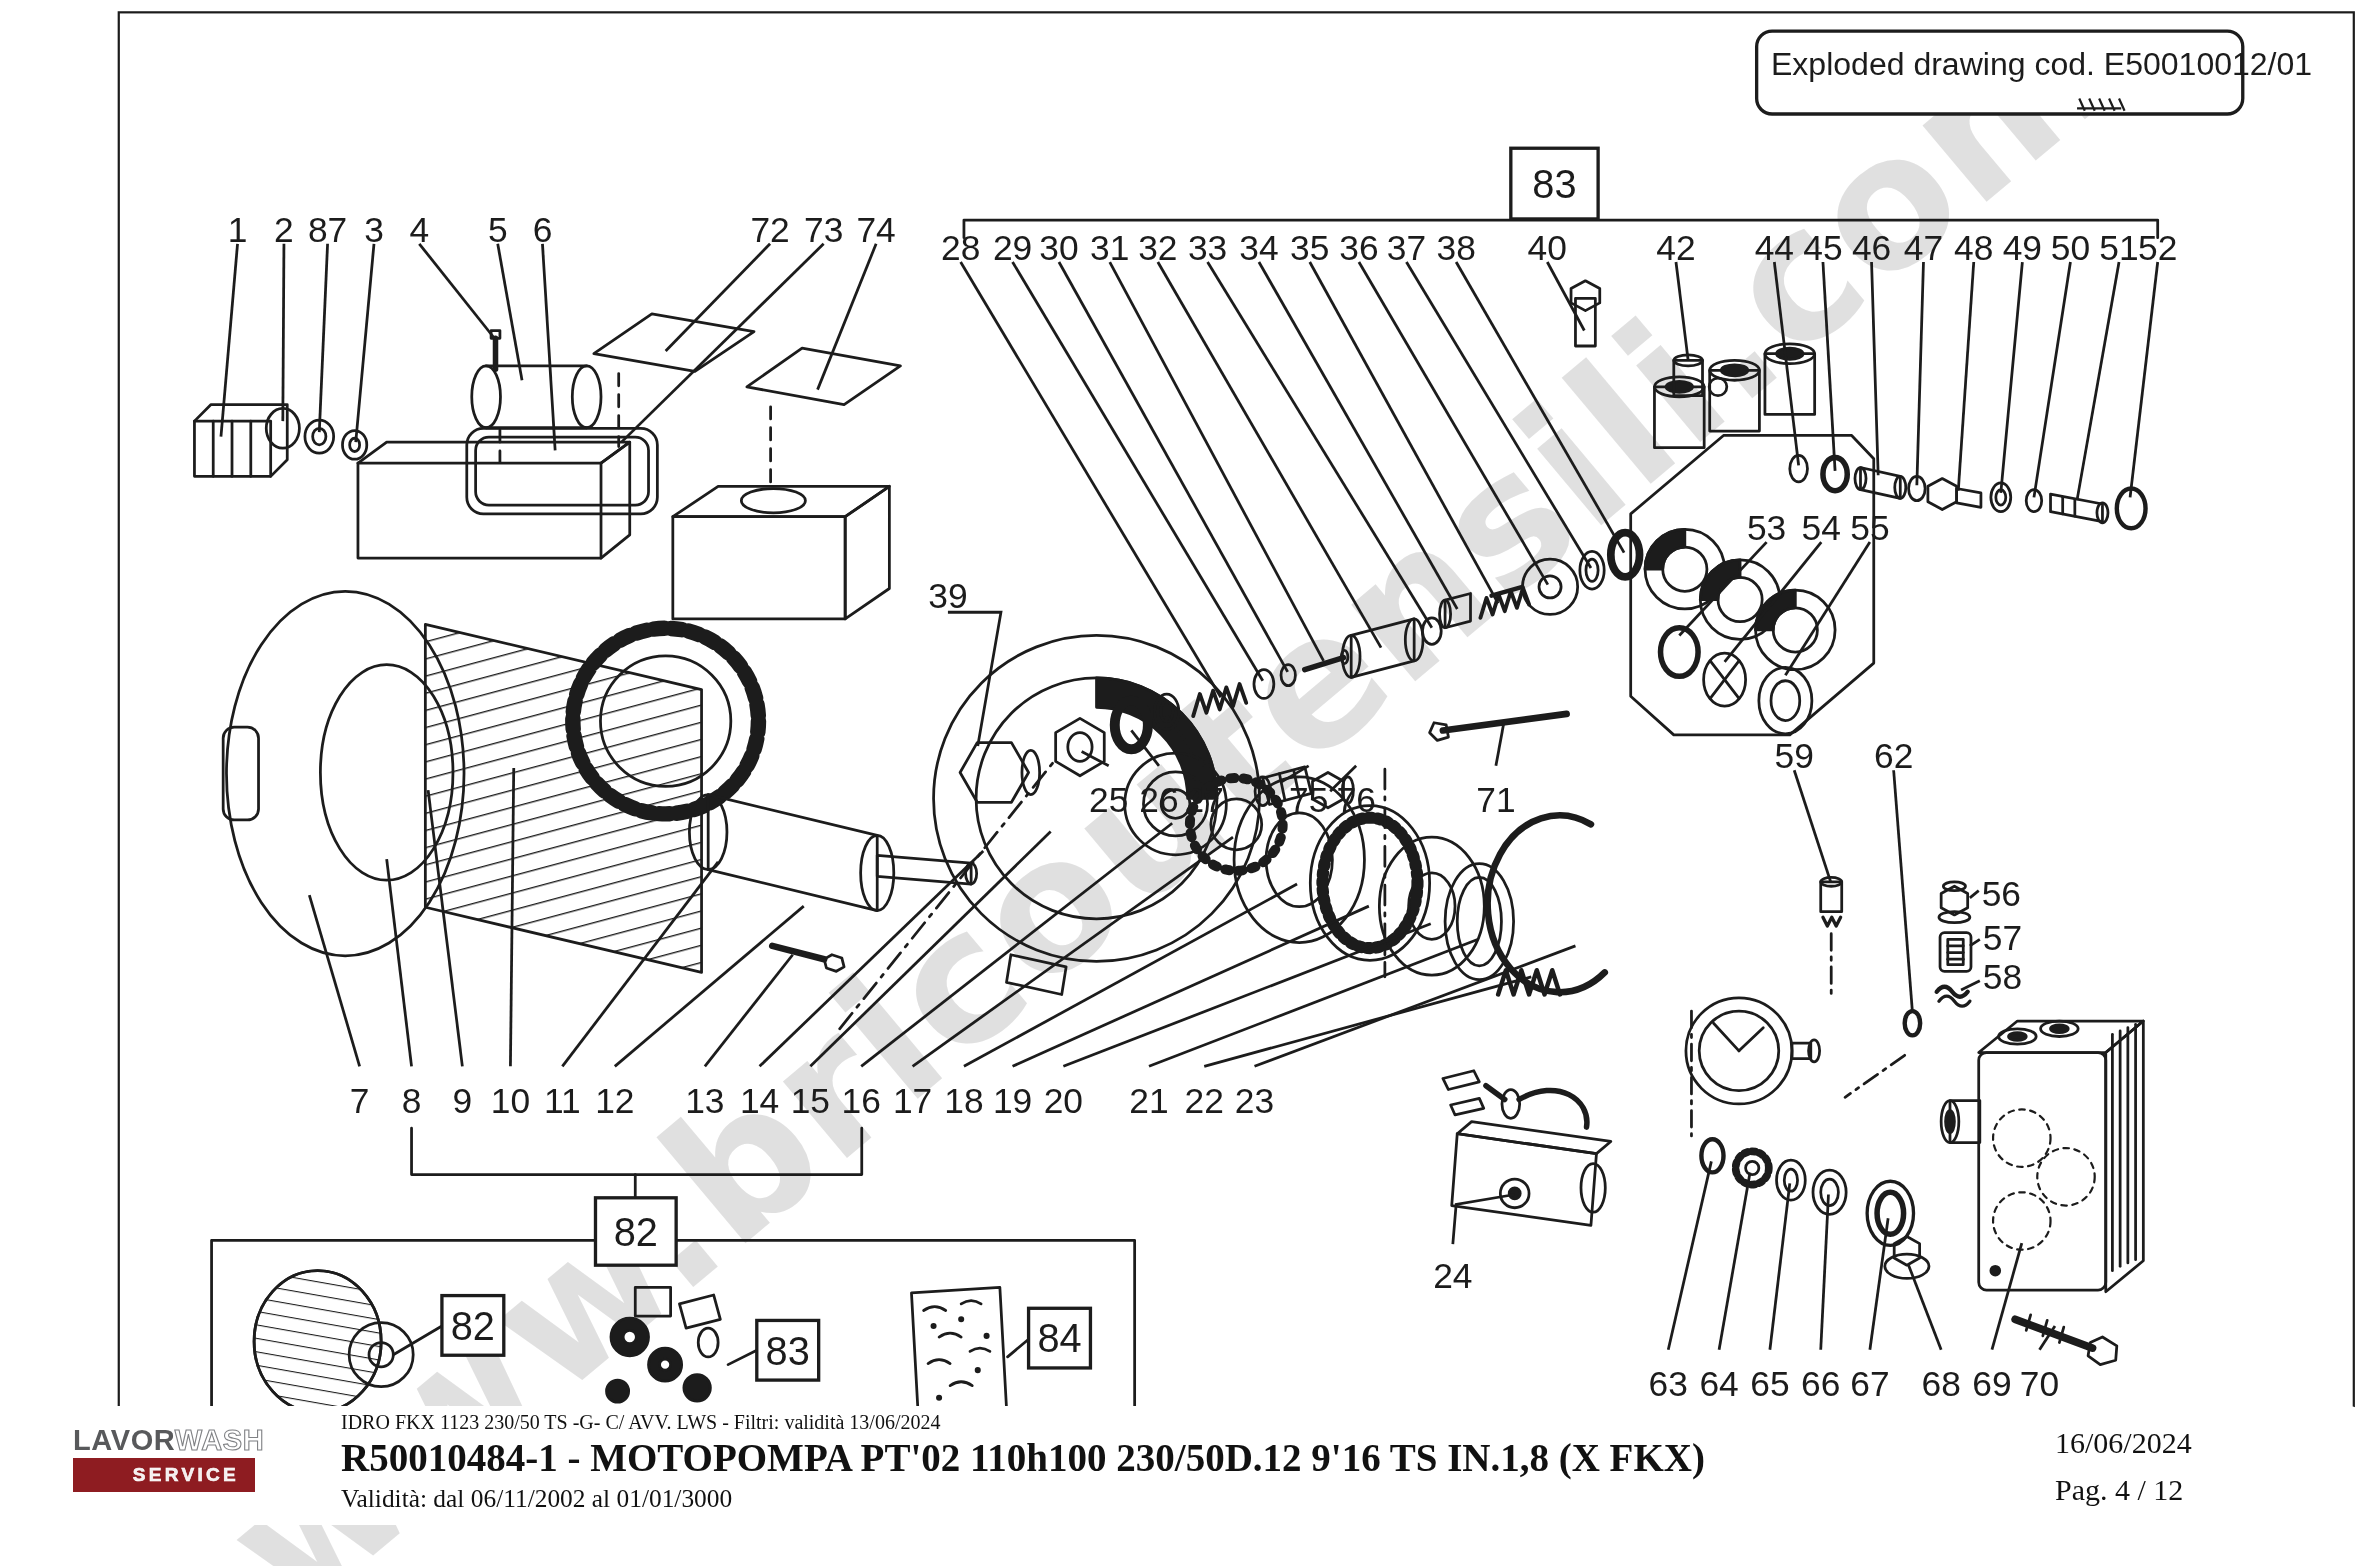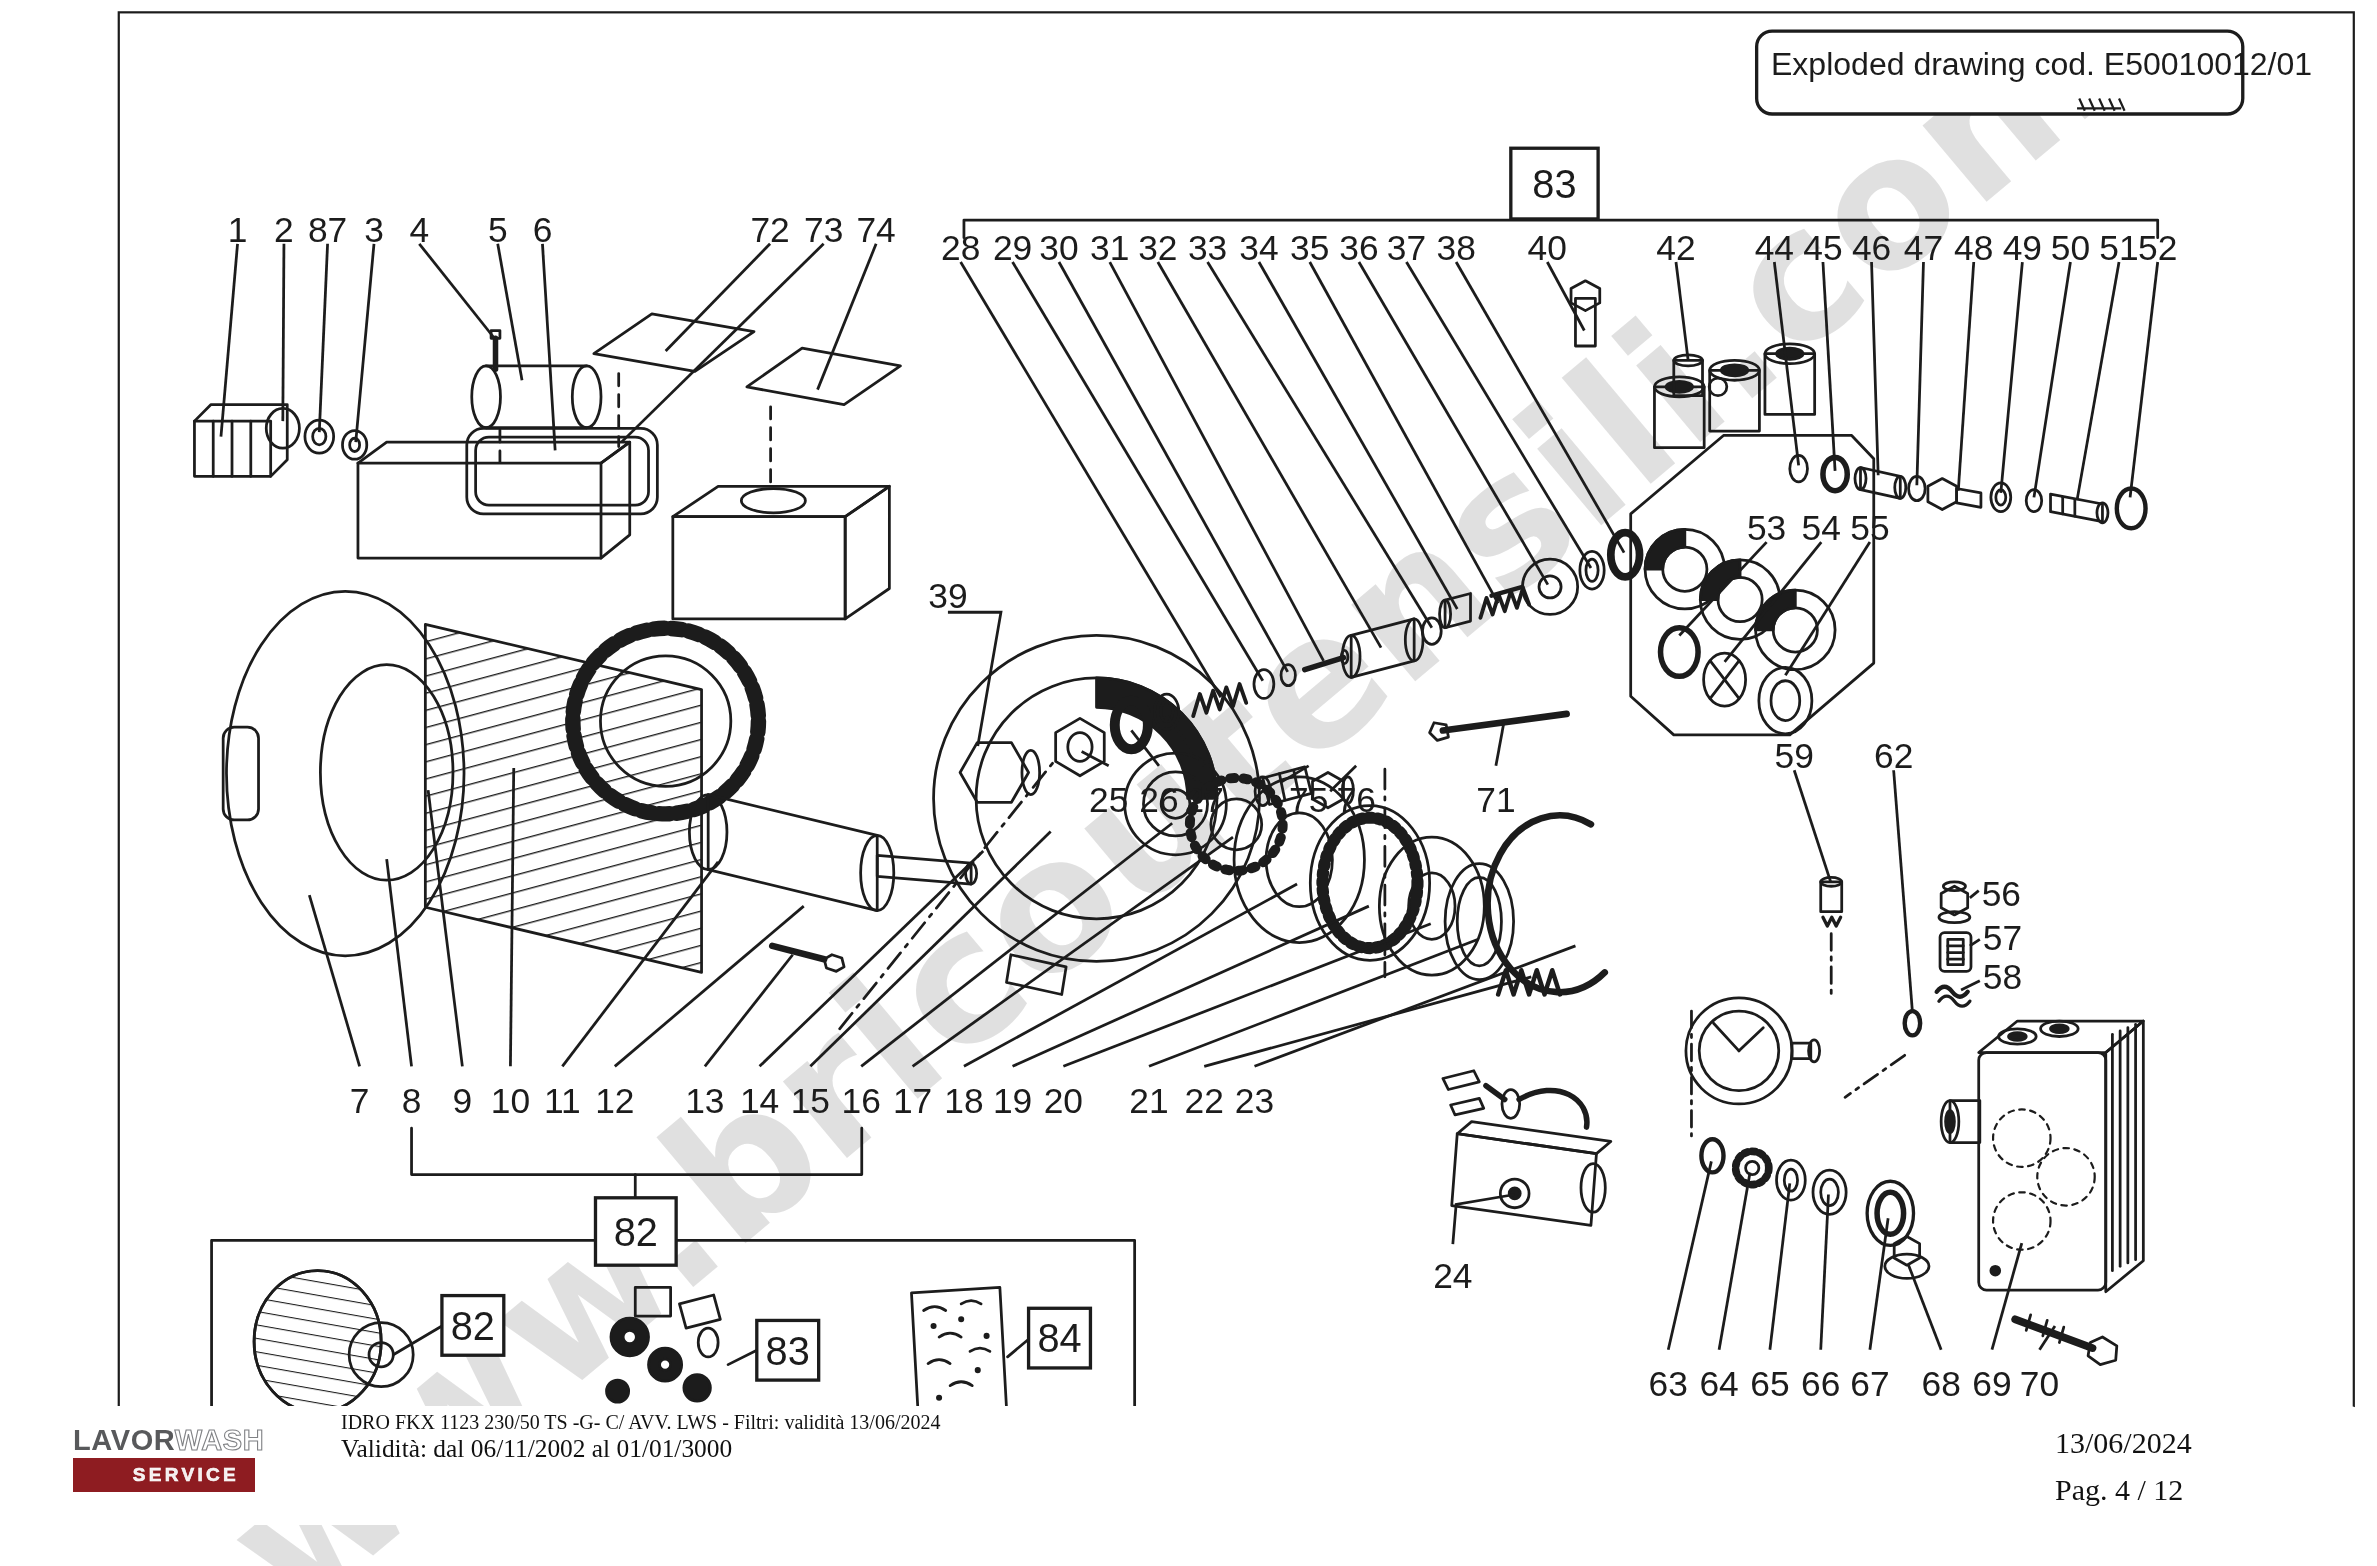--- a/index.html
+++ b/index.html
@@ -500,20 +500,21 @@
   <div class="logo">
     <div class="logo-top">
       <span class="lv">LAVOR</span><span class="lw">WASH</span>
     </div>
     <div class="logo-bar">
       <span>SERVICE</span>
     </div>
   </div>
   <div class="ftext">
     <div class="f-model">IDRO FKX 1123 230/50 TS -G- C/ AVV. LWS - Filtri: validità 13/06/2024</div>
+    <div class="f-title">R50010484-1 - MOTOPOMPA PT'02 110h100 230/50D.12 9'16 TS IN.1,8 (X FKX)</div>
     <div class="f-val">Validità: dal 06/11/2002 al 01/01/3000</div>
   </div>
   <div class="fright">
-    <div>13/06/2024</div>
+    <div>16/06/2024</div>
     <div>Pag. 4 / 12</div>
   </div>
 </div>
 
 
 </body></html>

